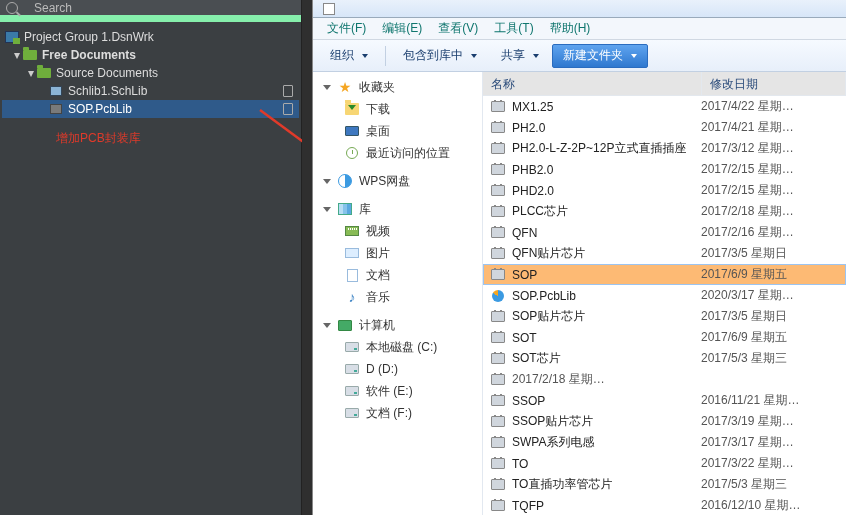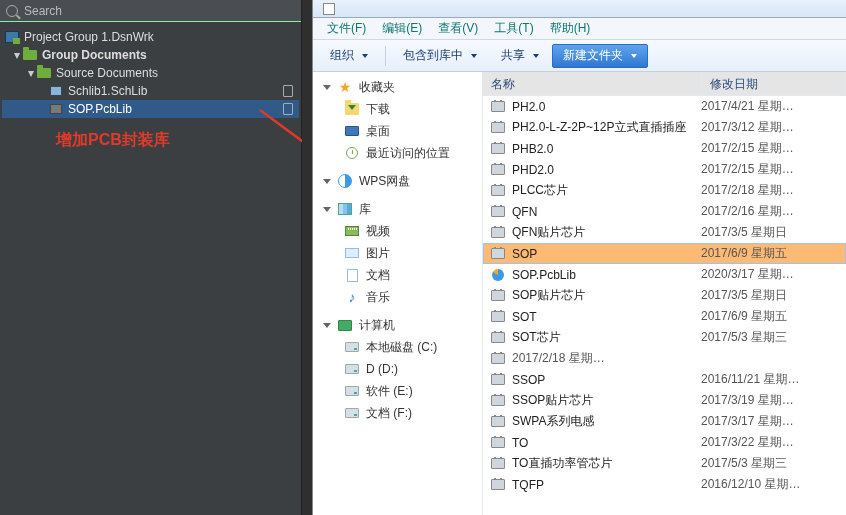--- a/index.html
+++ b/index.html
@@ -1,39 +1,39 @@
 <!DOCTYPE html>
 <html><head>
 <meta charset="utf-8">
 <style>
 * { margin: 0; padding: 0; box-sizing: border-box; font-family: "Microsoft YaHei", "Segoe UI", Tahoma, sans-serif; }
 body { width: 846px; height: 515px; overflow: hidden; background: #4a4a4a; position: relative; }
 
 
 .left-panel { position: absolute; left: 0; top: 0; width: 302px; height: 515px; background: #3b3f42; color: #ddd; font-size: 12px; border-right: 1px solid #222; }
-.search-bar { display: flex; align-items: center; gap: 6px; height: 22px; padding: 0 6px; background: #4a4e52; border-bottom: 1px solid #86efac; }
+.search-bar { display: flex; align-items: center; gap: 16px; height: 22px; padding: 0 6px; background: #4a4e52; border-bottom: 7px solid #86efac; }
 .search-bar .mag { width: 12px; height: 12px; border: 1.5px solid #aaa; border-radius: 50%; position: relative; }
 .search-bar .mag::after { content: ""; position: absolute; width: 5px; height: 1.5px; background: #aaa; transform: rotate(45deg); left: 9px; top: 10px; }
 .search-bar span { color: #bbb; }
 
 .tree { padding: 6px 2px; }
 .tree-row { display: flex; align-items: center; height: 18px; padding-right: 6px; white-space: nowrap; }
 .tree-row.sel { background: #2f5a8a; color: #fff; }
 .tree-row .caret { width: 10px; display: inline-block; text-align: center; color: #ccc; }
 .tree-row .ico { width: 16px; height: 14px; margin-right: 4px; display: inline-flex; align-items: center; justify-content: center; }
 .tree-row .fill { flex: 1; }
 .tree-row .docmark { width: 10px; height: 12px; border: 1px solid #aaa; border-radius: 1px; }
 .folder { width: 14px; height: 10px; background: #6fae3c; border-radius: 1px; position: relative; }
 .folder::before { content:""; position:absolute; top:-3px; left:0; width:6px; height:3px; background:#6fae3c; border-radius:1px 1px 0 0; }
 .projico { width:14px; height:12px; background:#3a7aa8; border:1px solid #235; position:relative; }
 .projico::after { content:""; position:absolute; right:-2px; bottom:-2px; width:7px; height:6px; background:#6fae3c; }
 .schico { width:12px; height:10px; background:#8bb4d6; border:1px solid #345; }
 .pcbico { width:12px; height:10px; background:#7a7a7a; border:1px solid #444; }
 
-.annotation { position: absolute; left: 56px; top: 130px; color: #e03a2a; font-size: 16px; font-weight: 700; }
+.annotation { position: absolute; left: 56px; top: 130px; color: #e03a2a; font-size: 12px; font-weight: 400; }
 .arrow-svg { position: absolute; left: 80px; top: 100px; pointer-events: none; }
 
 
 .gutter { position:absolute; left:302px; top:0; width:10px; height:515px; background:#2f2f2f; }
 
 
 .explorer { position: absolute; left: 312px; top: 0; right: 0; height: 515px; background: #fff; font-size: 12px; color: #222; display: flex; flex-direction: column; border-left: 1px solid #888; }
 .titlebar { height: 18px; background: linear-gradient(#e9f1fb,#d7e6f8); border-bottom: 1px solid #9ab; display:flex; align-items:center; padding-left:10px; color:#333; font-size:11px; overflow:hidden; }
 .titlebar .wb { width:12px; height:12px; border:1px solid #888; margin-right:6px; background:#fff; }
 
@@ -108,21 +108,21 @@
       <span class="ico">
           <span class="projico"></span>
         </span>
       <span>Project Group 1.DsnWrk</span>
     </div>
     <div class="tree-row" style="padding-left:10px">
       <span class="caret">▾</span>
       <span class="ico">
           <span class="folder"></span>
         </span>
-      <span style="font-weight:600">Group Documents</span>
+      <span style="font-weight:600">Free Documents</span>
     </div>
     <div class="tree-row" style="padding-left:24px">
       <span class="caret">▾</span>
       <span class="ico">
           <span class="folder"></span>
         </span>
       <span>Source Documents</span>
     </div>
     <div class="tree-row" style="padding-left:46px">
       <span class="ico">
@@ -292,20 +292,27 @@
     <div class="files">
       <div class="fhead">
         <div class="col col-name">名称</div>
         <div class="col col-date">修改日期</div>
       </div>
       <div id="file-rows">
           <div class="frow">
             <span class="fi">
               <span class="chip"></span>
             </span>
+            <span class="fname">MX1.25</span>
+            <span class="fdate">2017/4/22 星期…</span>
+          </div>
+          <div class="frow">
+            <span class="fi">
+              <span class="chip"></span>
+            </span>
             <span class="fname">PH2.0</span>
             <span class="fdate">2017/4/21 星期…</span>
           </div>
           <div class="frow">
             <span class="fi">
               <span class="chip"></span>
             </span>
             <span class="fname">PH2.0-L-Z-2P~12P立式直插插座</span>
             <span class="fdate">2017/3/12 星期…</span>
           </div>

